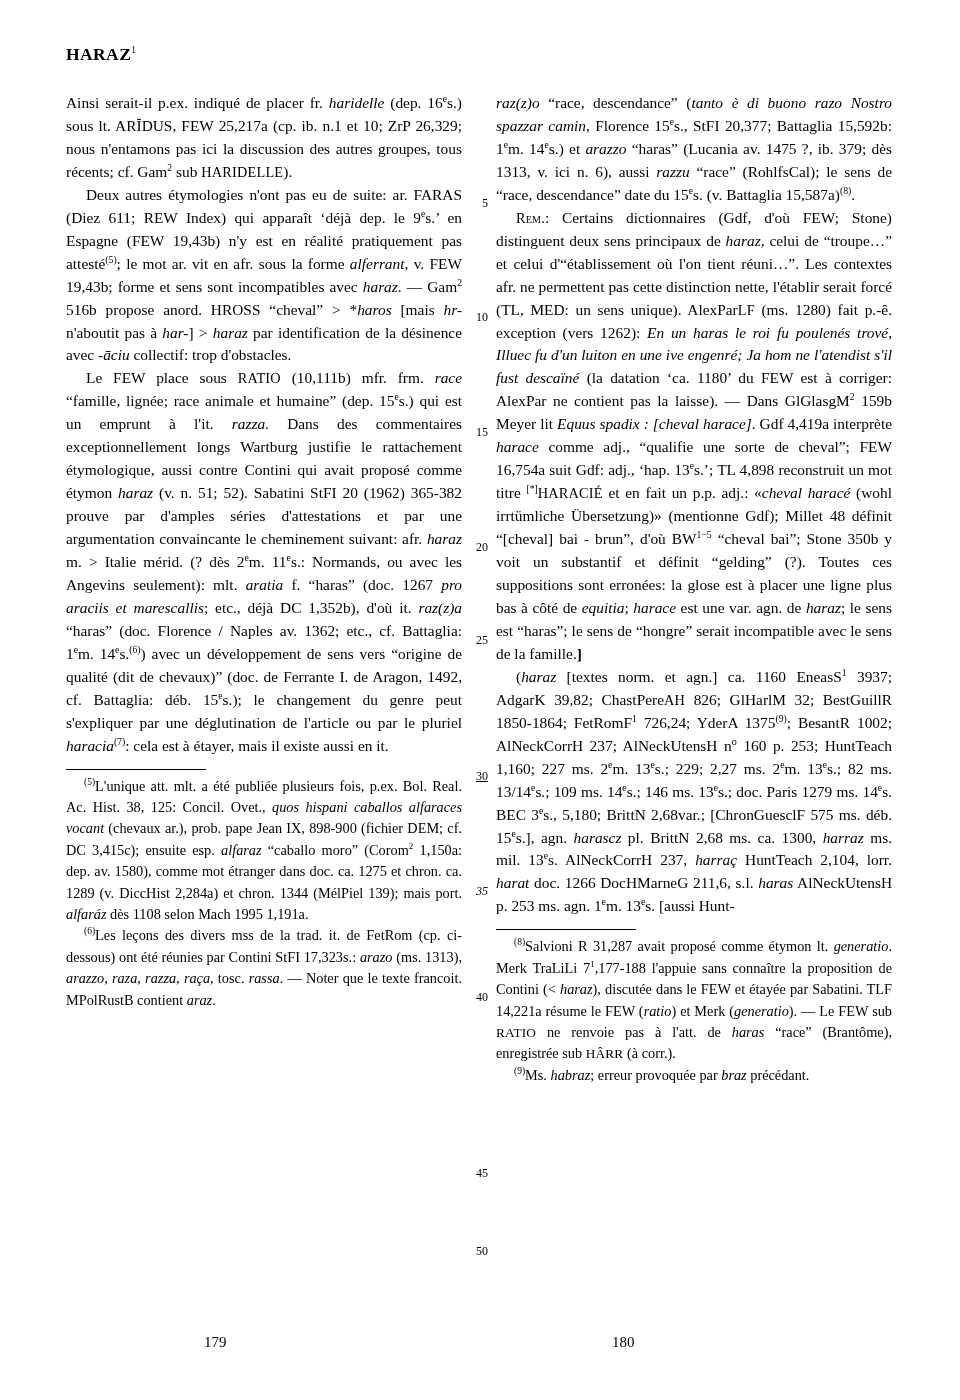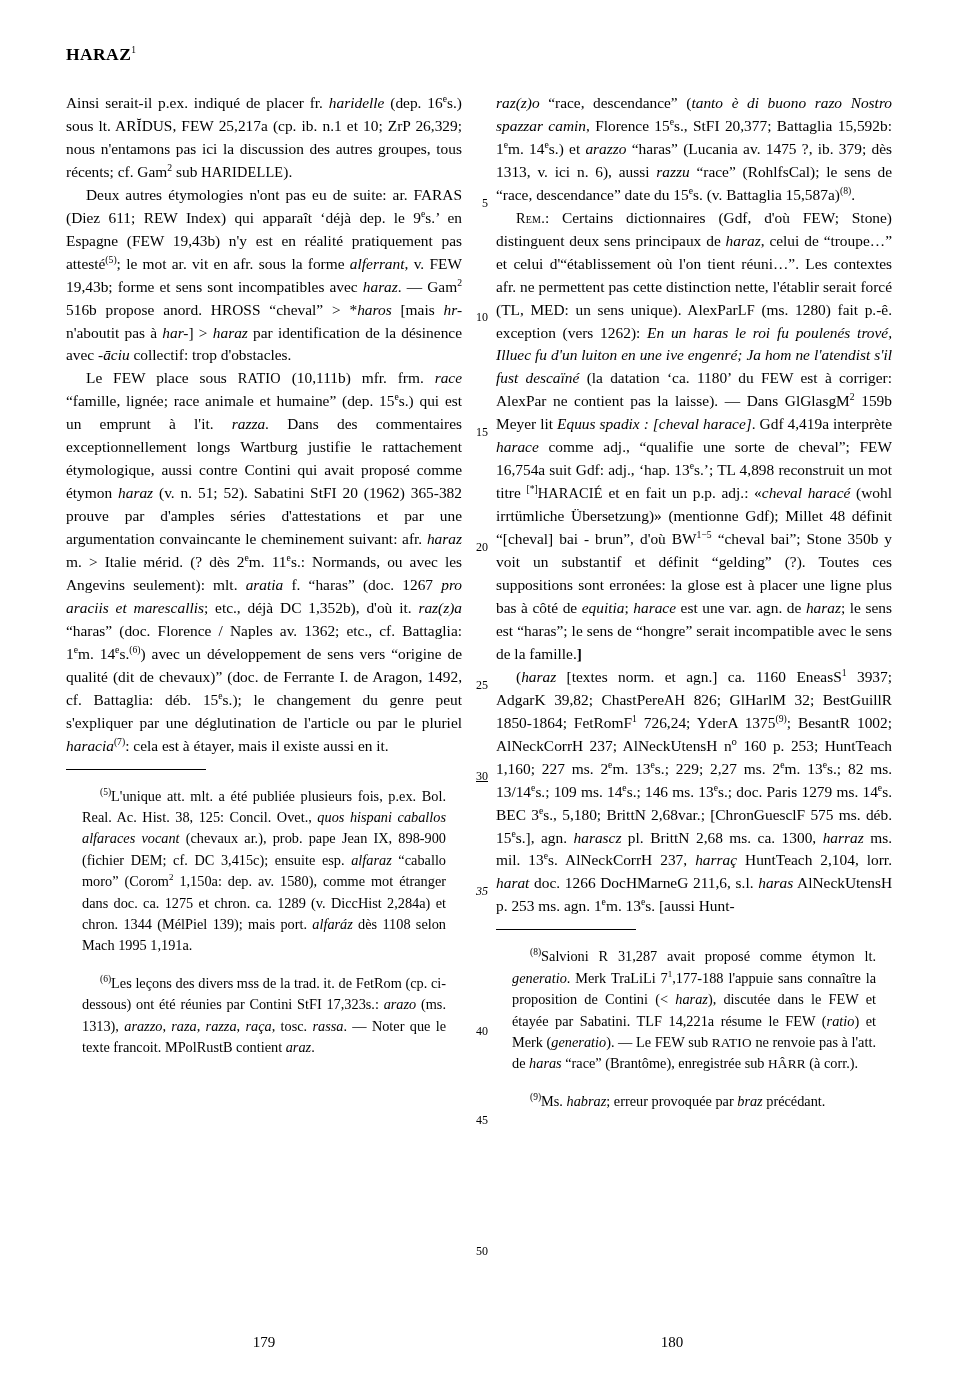--- a/index.html
+++ b/index.html
@@ -69,21 +69,21 @@
     width: 140px;
     margin: 11px 0 6px 0;
     height: 0;
   }
   .footnotes {
     font-size: 14.3px;
     line-height: 21.4px;
     text-align: justify;
   }
   .footnotes p {
-    margin: 16px;
+    margin: 0;
     text-indent: 18px;
   }
   .fnum {
     font-size: 9.5px;
     vertical-align: super;
     line-height: 0;
   }
 
   i, em { font-style: italic; }
   .sc {
@@ -113,21 +113,20 @@
     right: 0;
     width: 26px;
     text-align: right;
   }
 
   
   .folio {
     position: absolute;
     top: 1334px;
     font-size: 15px;
-    text-align: center;
     width: 120px;
   }
   .folio-left  { left: 204px; }
   .folio-right { left: 612px; }
 </style>
 </head>
 <body>
 
 <div class="page">
 
@@ -159,24 +158,24 @@
         <p><span class="fnum">(8)</span>Salvioni R 31,287 avait proposé comme étymon lt. <i>generatio</i>. Merk TraLiLi 7<sup>1</sup>,177-188 l'appuie sans connaître la proposition de Contini (&lt; <i>haraz</i>), discutée dans le FEW et étayée par Sabatini. TLF 14,221a résume le FEW (<i>ratio</i>) et Merk (<i>generatio</i>). — Le FEW sub <span class="sc">RATIO</span> ne renvoie pas à l'att. de <i>haras</i> “race” (Brantôme), enregistrée sub <span class="sc">HÂRR</span> (à corr.).</p>
         <p><span class="fnum">(9)</span>Ms. <i>habraz</i>; erreur provoquée par <i>braz</i> précédant.</p>
       </div>
   </div>
 
   <div class="linenums" id="linenums">
       <div class="linenum" style="top: 104px;">5</div>
       <div class="linenum" style="top: 218px;">10</div>
       <div class="linenum" style="top: 333px;">15</div>
       <div class="linenum" style="top: 448px;">20</div>
-      <div class="linenum" style="top: 586px; font-family: Liberation Serif, serif;">25</div>
+      <div class="linenum" style="top: 541px; font-family: Liberation Serif, serif;">25</div>
       <div class="linenum" style="top: 677px; text-decoration: underline;">30</div>
       <div class="linenum" style="top: 792px; font-style: italic;">35</div>
-      <div class="linenum" style="top: 932px;">40</div>
-      <div class="linenum" style="top: 1021px;">45</div>
+      <div class="linenum" style="top: 898px;">40</div>
+      <div class="linenum" style="top: 1074px;">45</div>
       <div class="linenum" style="top: 1136px; margin-top: 16px;">50</div>
     </div>
 
   <div class="folio folio-left">179</div>
   <div class="folio folio-right">180</div>
 
 </div>
 
 </body></html>

